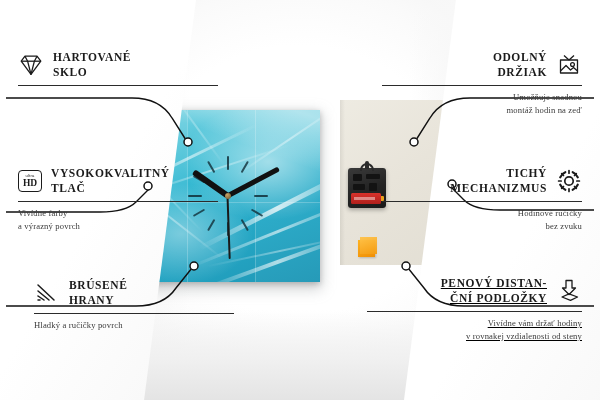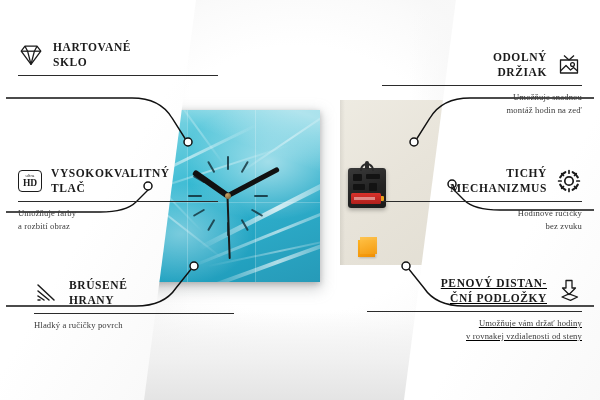--- a/index.html
+++ b/index.html
@@ -258,21 +258,21 @@
     <g fill="#ffffff" stroke="#111" stroke-width="1.5">
       <circle cx="188" cy="142" r="4"></circle>
       <circle cx="148" cy="186" r="4"></circle>
       <circle cx="194" cy="266" r="4"></circle>
       <circle cx="414" cy="142" r="4"></circle>
       <circle cx="452" cy="184" r="4"></circle>
       <circle cx="406" cy="266" r="4"></circle>
     </g>
   </svg>
 
-  <div class="feat L" style="top:40px;">
+  <div class="feat L" style="top:50px;">
     <div class="head">
       <span class="ico">
         <svg viewBox="0 0 26 26">
             <g fill="none" stroke="#1b1b1b" stroke-width="1.3" stroke-linejoin="round">
           <path d="M3.2,9.2 L13,22.3 L22.8,9.2 L19,4.2 L7,4.2 Z"></path>
           <path d="M3.2,9.2 L22.8,9.2"></path>
               <path d="M7,4.2 L9.6,9.2 L13,22.3 L16.4,9.2 L19,4.2"></path>
         </g>
           </svg>
       </span>
@@ -290,22 +290,22 @@
         <span class="u">ultra</span>
         <span class="h">HD</span>
       </span>
       <span class="title">
         <span>VYSOKOKVALITNÝ</span><br>
         <span>TLAČ</span>
       </span>
     </div>
     <div class="rule"></div>
     <div class="desc">
-      <span>Umožňuje farby</span><br>
-      <span>a rozbití obraz</span>
+      <span>Vivídne farby</span><br>
+      <span>a výrazný povrch</span>
     </div>
   </div>
 
   <div class="feat L" style="top:278px;margin-left:16px;">
     <div class="head">
       <span class="ico">
         <svg viewBox="0 0 26 26">
             <g stroke="#1b1b1b" stroke-width="1.5" stroke-linecap="round">
           <path d="M4,5 L20,20"></path>
               <path d="M4,11 L15,20"></path>
@@ -384,18 +384,18 @@
         </g>
           </svg>
       </span>
       <span class="title">
         <span>PENOVÝ DISTAN-</span><br>
         <span>ČNÍ PODLOŽKY</span>
       </span>
     </div>
     <div class="rule"></div>
     <div class="desc">
-      <span>Umožňuje vám držať hodiny</span><br>
+      <span>Vivídne vám držať hodiny</span><br>
       <span>v rovnakej vzdialenosti od steny</span>
     </div>
   </div>
 
 </div>
 
 </body></html>

